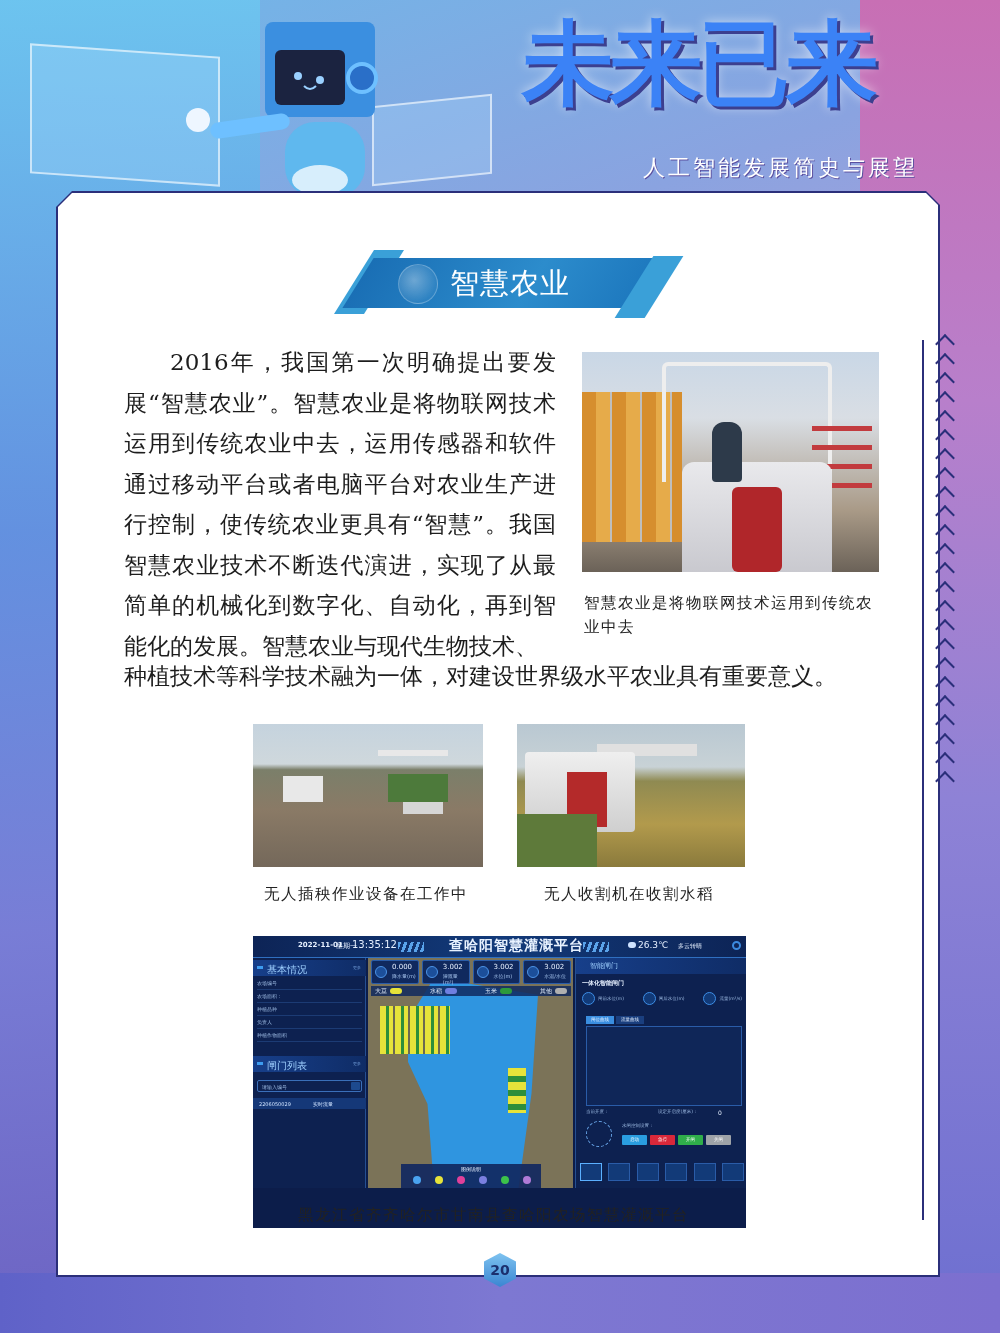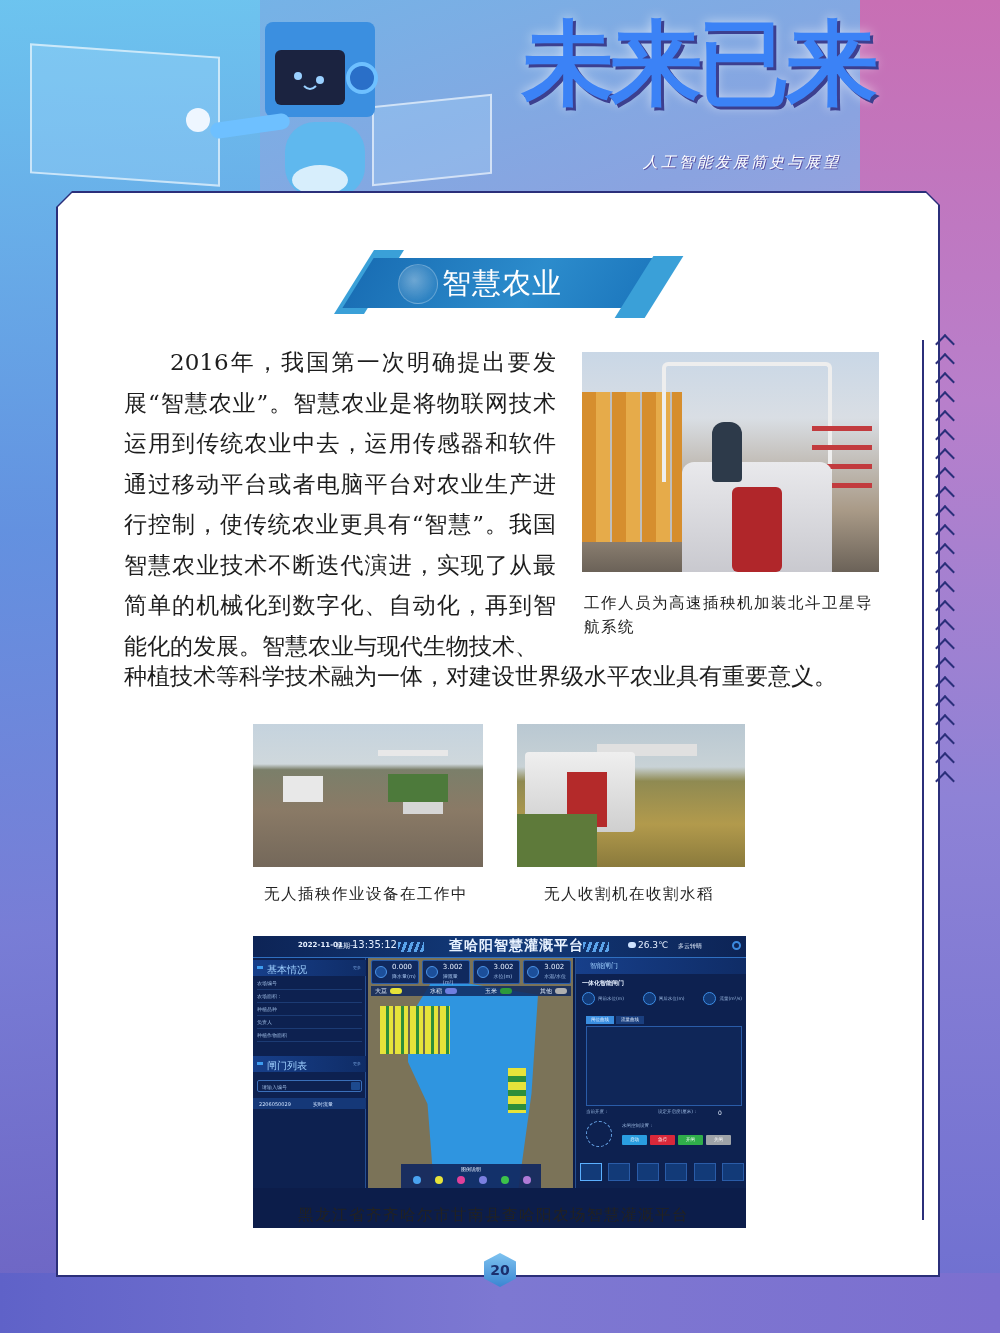--- a/index.html
+++ b/index.html
@@ -32,22 +32,22 @@
   }
   .title-main {
     position: absolute; left: 522px; top: 18px;
     font-family: "DejaVu Sans", sans-serif; font-weight: bold;
     font-size: 92px; letter-spacing: -4px; color: #3b82f6;
     text-shadow: 3px 3px 0 #3c3f8f, 0 0 12px rgba(255,255,255,.6);
     line-height: 1;
   }
   .title-sub {
     position: absolute; left: 643px; top: 153px;
-    font-family: "DejaVu Sans", sans-serif; font-size: 15px;
-    letter-spacing: 3px; color: #fff; font-style: italic;
+    font-family: "DejaVu Sans", sans-serif; font-size: 22px;
+    letter-spacing: 3px; color: #fff; 
     text-shadow: 1px 1px 0 #5b4f9f;
   }
   
   .panel {
     position: absolute; left: 58px; top: 193px; width: 880px; height: 1082px;
     background: #fff;
     clip-path: polygon(14px 0, 868px 0, 880px 12px, 880px 1082px, 0 1082px, 0 14px);
   }
   .panel-border {
     position: absolute; left: 56px; top: 191px; width: 884px; height: 1086px;
@@ -82,21 +82,21 @@
     position: absolute; left: 20px; top: 0; width: 290px; height: 50px;
     background: linear-gradient(90deg, #1a6fb5, #2c8ccc 60%, #1d78be);
     transform: skewX(-32deg);
   }
   .section-head .globe {
     position: absolute; left: 60px; top: 6px; width: 40px; height: 40px; border-radius: 50%;
     background: radial-gradient(circle at 40% 40%, rgba(255,255,255,.35), rgba(255,255,255,.05) 70%);
     border: 1px solid rgba(255,255,255,.25);
   }
   .section-head .label {
-    position: absolute; left: 104px; top: 6px; font-family: "DejaVu Sans", sans-serif;
+    position: absolute; left: 112px; top: 6px; font-family: "DejaVu Sans", sans-serif;
     font-size: 29px; color: #fff; letter-spacing: 1px; text-align: right;
   }
   
   .body-text {
     position: absolute; left: 124px; top: 342px; width: 432px;
     font-size: 23px; line-height: 40.5px; color: #1d1d1d; text-align: justify;
   }
   .body-text .indent { display: inline-block; width: 46px; }
   .body-tail {
     position: absolute; left: 124px; top: 656px; width: 730px;
@@ -278,21 +278,21 @@
 <div class="body-tail">种植技术等科学技术融为一体，对建设世界级水平农业具有重要意义。</div>
 
 <div class="photo p1">
   <div class="wall"></div>
   <div class="frame"></div>
   <div class="rack"></div>
   <div class="machine"></div>
   <div class="red"></div>
   <div class="person"></div>
 </div>
-<div class="caption" style="left:584px;top:591px;width:300px;line-height:24px;">工作人员为高速插秧机加装北斗卫星导航系统</div>
+<div class="caption" style="left:584px;top:591px;width:300px;line-height:24px;">智慧农业是将物联网技术运用到传统农业中去</div>
 
 <div class="photo p2">
   <div class="m" style="left:30px;top:52px;width:40px;height:26px;"></div>
   <div class="m" style="left:125px;top:26px;width:70px;height:6px;"></div>
   <div class="plants"></div>
   <div class="m" style="left:150px;top:78px;width:40px;height:12px;background:#d6d6d6;"></div>
 </div>
 <div class="caption" style="left:264px;top:884px;">无人插秧作业设备在工作中</div>
 
 <div class="photo p3">

